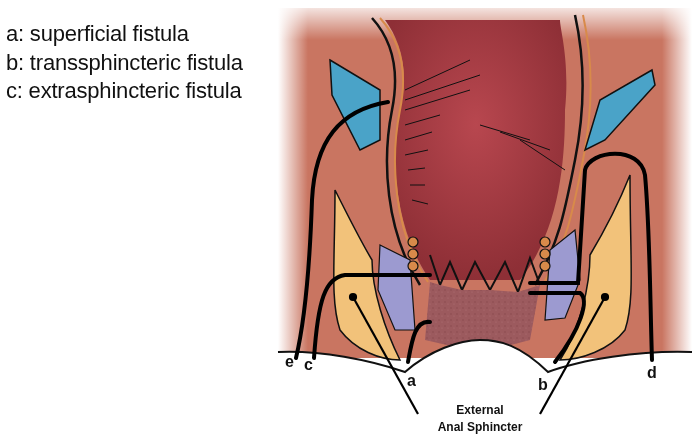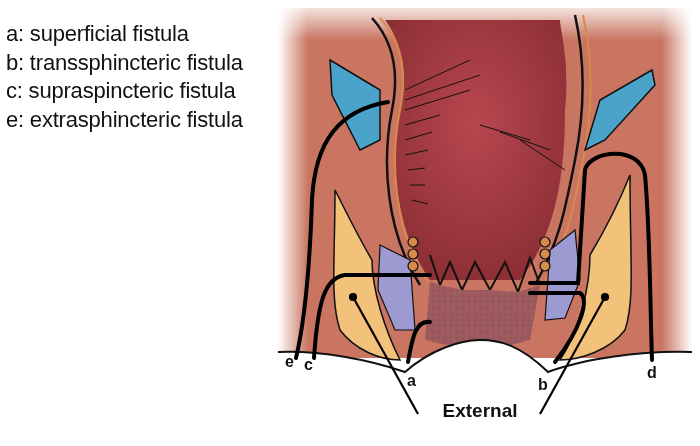--- a/index.html
+++ b/index.html
@@ -1,30 +1,29 @@
 <!DOCTYPE html>
 <html><head>
 <meta charset="utf-8">
 <style>
   html, body { margin:0; padding:0; background:#ffffff; }
   body { width:700px; height:446px; position:relative; overflow:hidden; font-family:"Liberation Sans", sans-serif; }
   .legend { position:absolute; left:6px; top:20px; margin:0; padding:0; list-style:none; }
   .legend li { font-size:22px; line-height:28.5px; color:#111; white-space:nowrap; letter-spacing:-0.2px; }
   svg.anat { position:absolute; left:0; top:0; }
   .lbl { position:absolute; font-weight:bold; font-size:16px; color:#111; }
-  .caption { position:absolute; left:410px; top:402px; width:140px; text-align:center; font-weight:bold; font-size:19px; line-height:17px; color:#111; }
+  .caption { position:absolute; left:410px; top:402px; width:140px; text-align:center; font-weight:bold; font-size:12px; line-height:17px; color:#111; }
 </style>
 </head>
 <body>
 
 <ul class="legend">
   <li>a: superficial fistula</li>
   <li>b: transsphincteric fistula</li>
-  <li>c: supraspincteric fistula</li>
-  <li>e: extrasphincteric fistula</li>
+  <li>c: extrasphincteric fistula</li>
 </ul>
 
 <svg class="anat" width="700" height="446" viewBox="0 0 700 446">
   <defs>
     <linearGradient id="bgFadeL" x1="0" x2="1" y1="0" y2="0">
       <stop offset="0" stop-color="#ffffff" stop-opacity="1"></stop>
       <stop offset="1" stop-color="#ffffff" stop-opacity="0"></stop>
     </linearGradient>
     <linearGradient id="bgFadeR" x1="1" x2="0" y1="0" y2="0">
       <stop offset="0" stop-color="#ffffff" stop-opacity="1"></stop>
@@ -122,13 +121,14 @@
 </svg>
 
 <span class="lbl" style="left:285px;top:353px;">e</span>
 <span class="lbl" style="left:304px;top:356px;">c</span>
 <span class="lbl" style="left:407px;top:372px;">a</span>
 <span class="lbl" style="left:538px;top:376px;">b</span>
 <span class="lbl" style="left:647px;top:364px;">d</span>
 
 <div class="caption">
   <div>External</div>
+  <div>Anal Sphincter</div>
 </div>
 
 </body></html>

